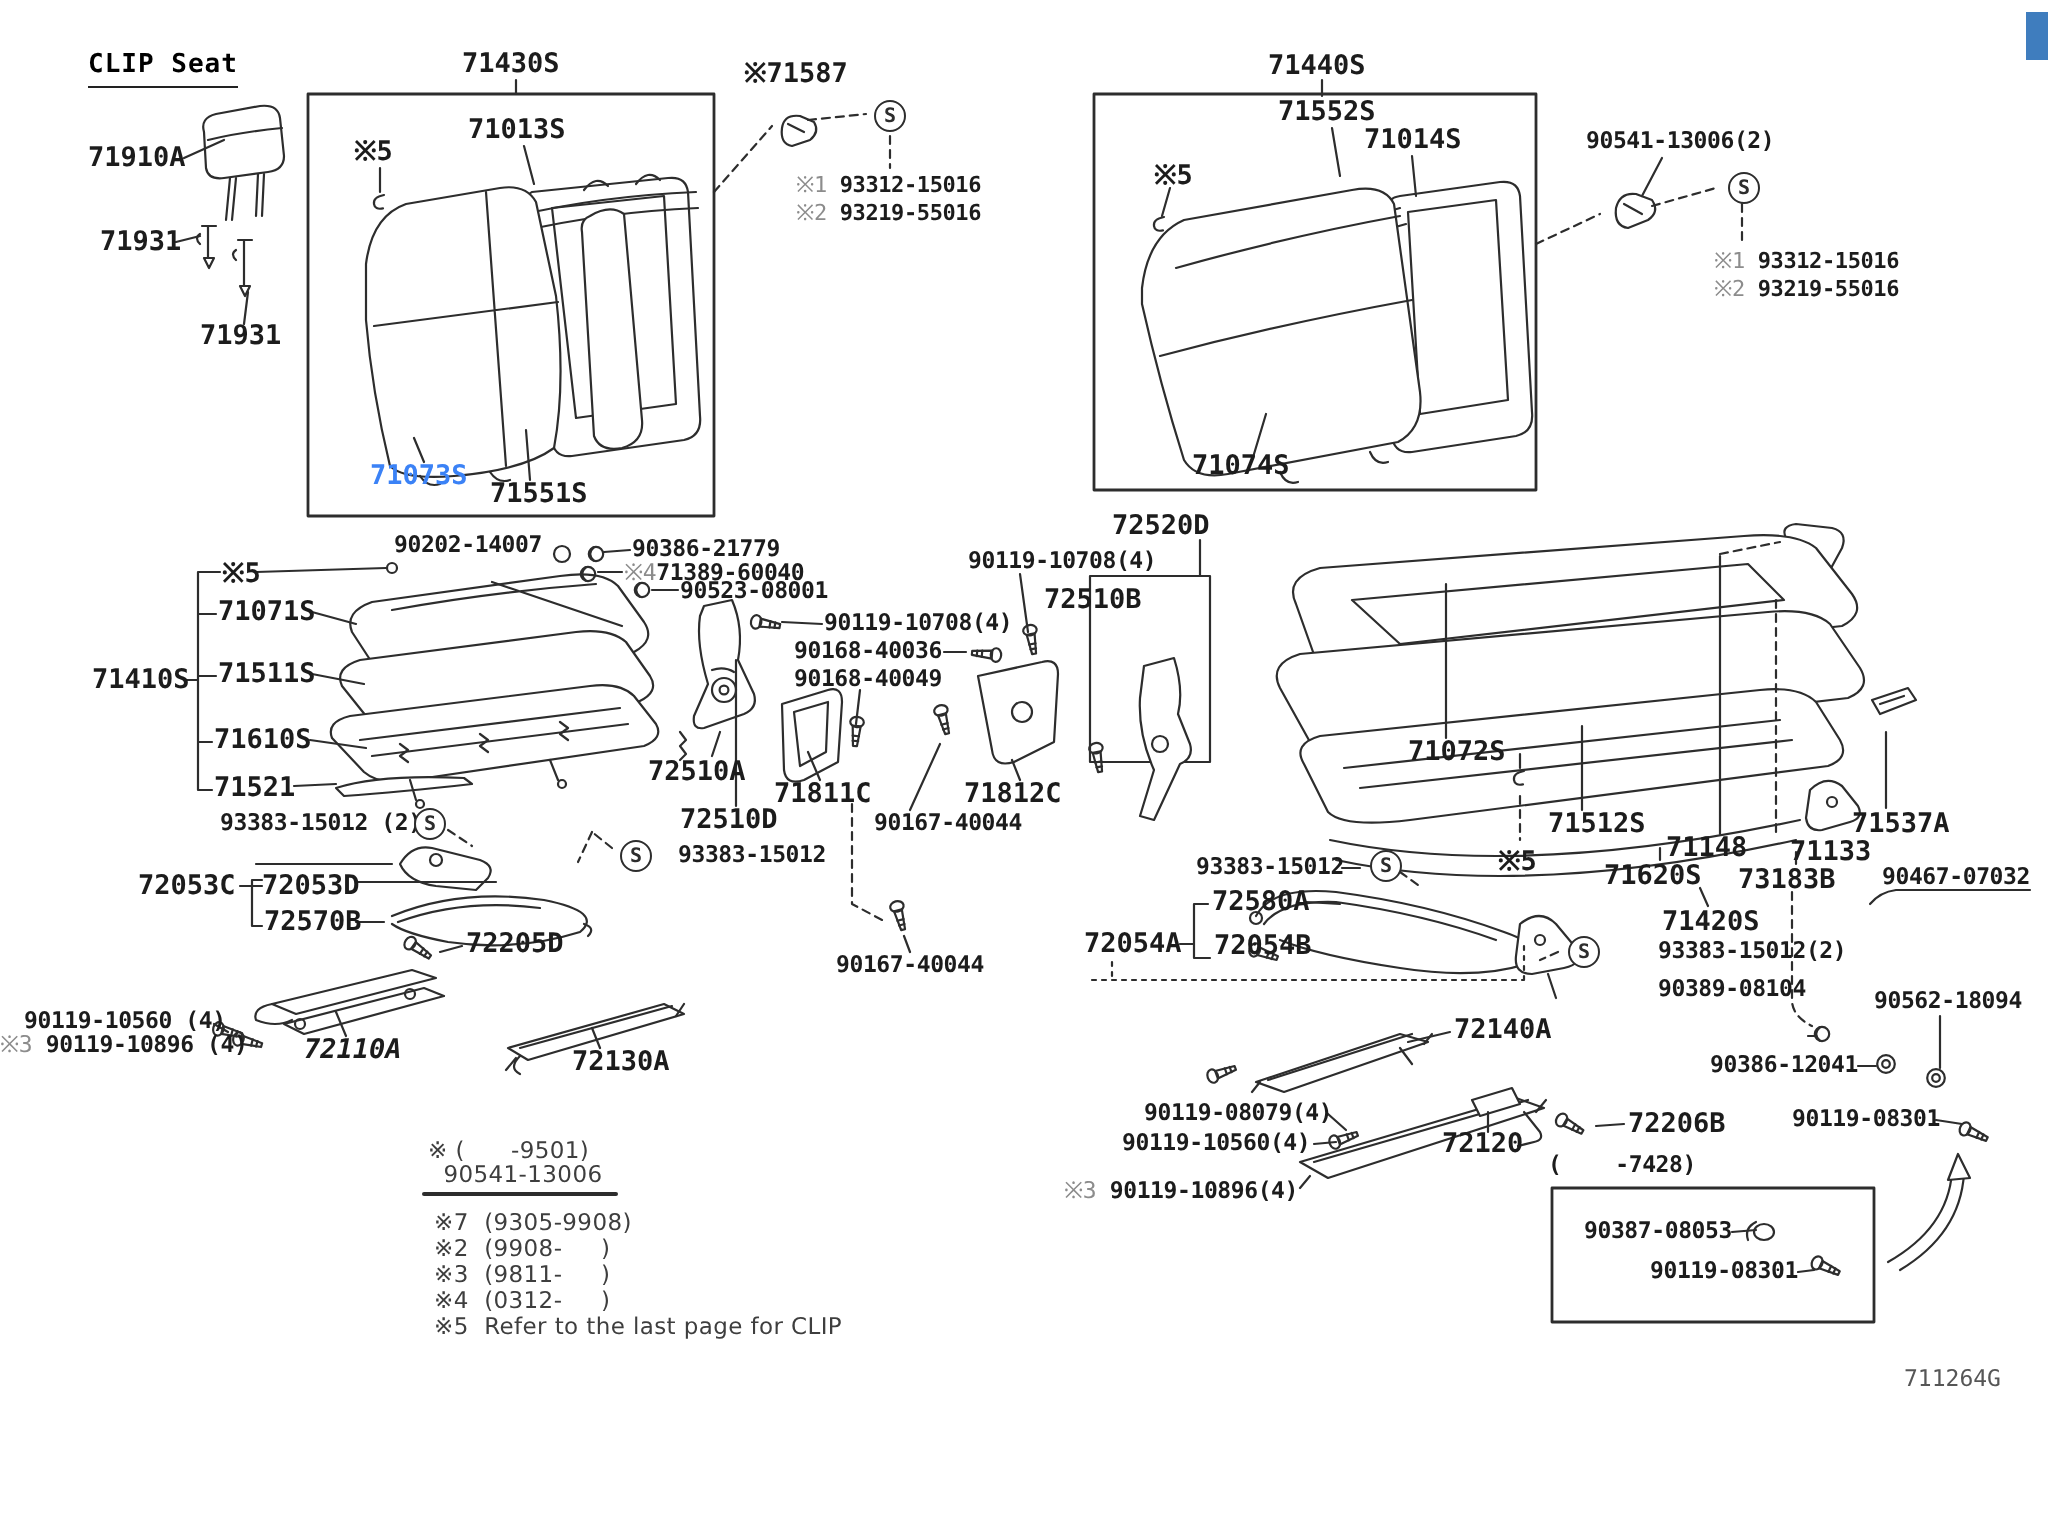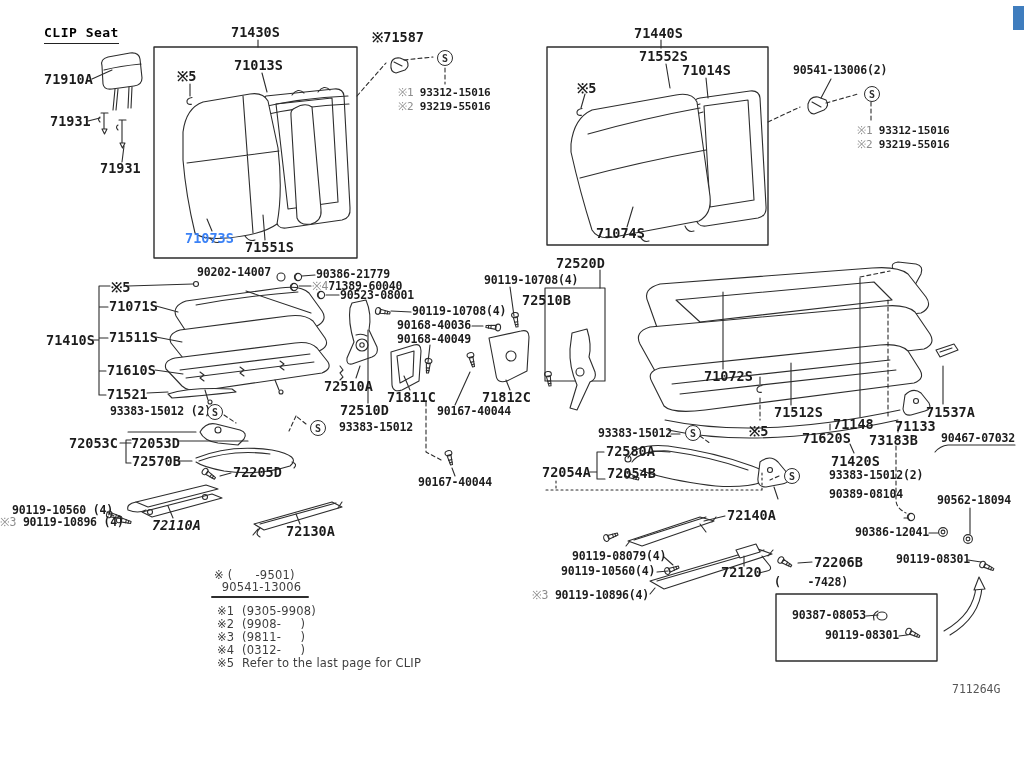--- a/index.html
+++ b/index.html
@@ -325,21 +325,21 @@
       <div class="lab md" style="left: 896px; top: 554px;">90119-08301</div>
       <div class="lab lg" style="left: 814px; top: 556px;">72206B</div>
       <div class="lab md" style="left: 561px; top: 566px;">90119-10560(4)</div>
       <div class="lab lg" style="left: 721px; top: 566px;">72120</div>
       <div class="lab md" style="left: 532px; top: 578px; margin-top: 12px;"><span class="pre">※3 </span><span>90119-10896(4)</span></div>
       <div class="lab md" style="left: 774px; top: 577px;">(    -7428)</div>
       <div class="lab md" style="left: 792px; top: 610px;">90387-08053</div>
       <div class="lab md" style="left: 825px; top: 630px;">90119-08301</div>
       <div class="lab legend" style="left: 214px; top: 570px;">※ (      -9501)</div>
       <div class="lab legend" style="left: 214px; top: 582px;">  90541-13006</div>
-      <div class="lab legend" style="left: 217px; top: 606px;">※1  (9305-9908)</div>
+      <div class="lab legend" style="left: 217px; top: 606px;">※7  (9305-9908)</div>
       <div class="lab legend" style="left: 217px; top: 619px;">※2  (9908-     )</div>
       <div class="lab legend" style="left: 217px; top: 632px;">※3  (9811-     )</div>
       <div class="lab legend" style="left: 217px; top: 645px;">※4  (0312-     )</div>
       <div class="lab legend" style="left: 217px; top: 658px;">※5  Refer to the last page for CLIP</div>
       <div class="scircle" style="left: 437px; top: 50px;">S</div>
       <div class="scircle" style="left: 864px; top: 86px;">S</div>
       <div class="scircle" style="left: 207px; top: 404px;">S</div>
       <div class="scircle" style="left: 310px; top: 420px;">S</div>
       <div class="scircle" style="left: 685px; top: 425px;">S</div>
       <div class="scircle" style="left: 784px; top: 468px;">S</div>

